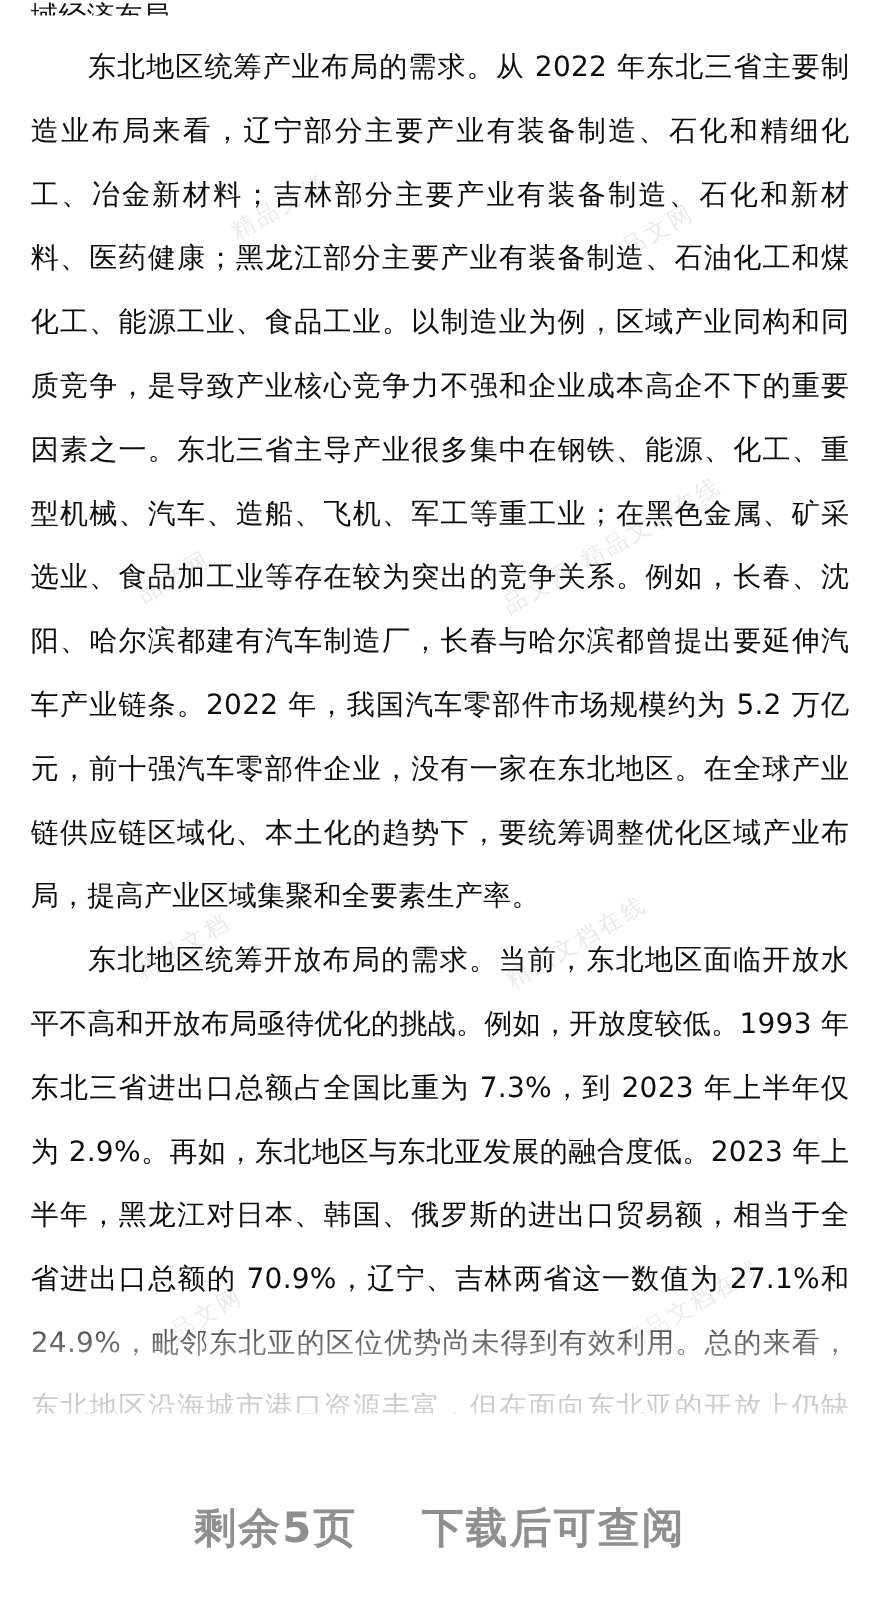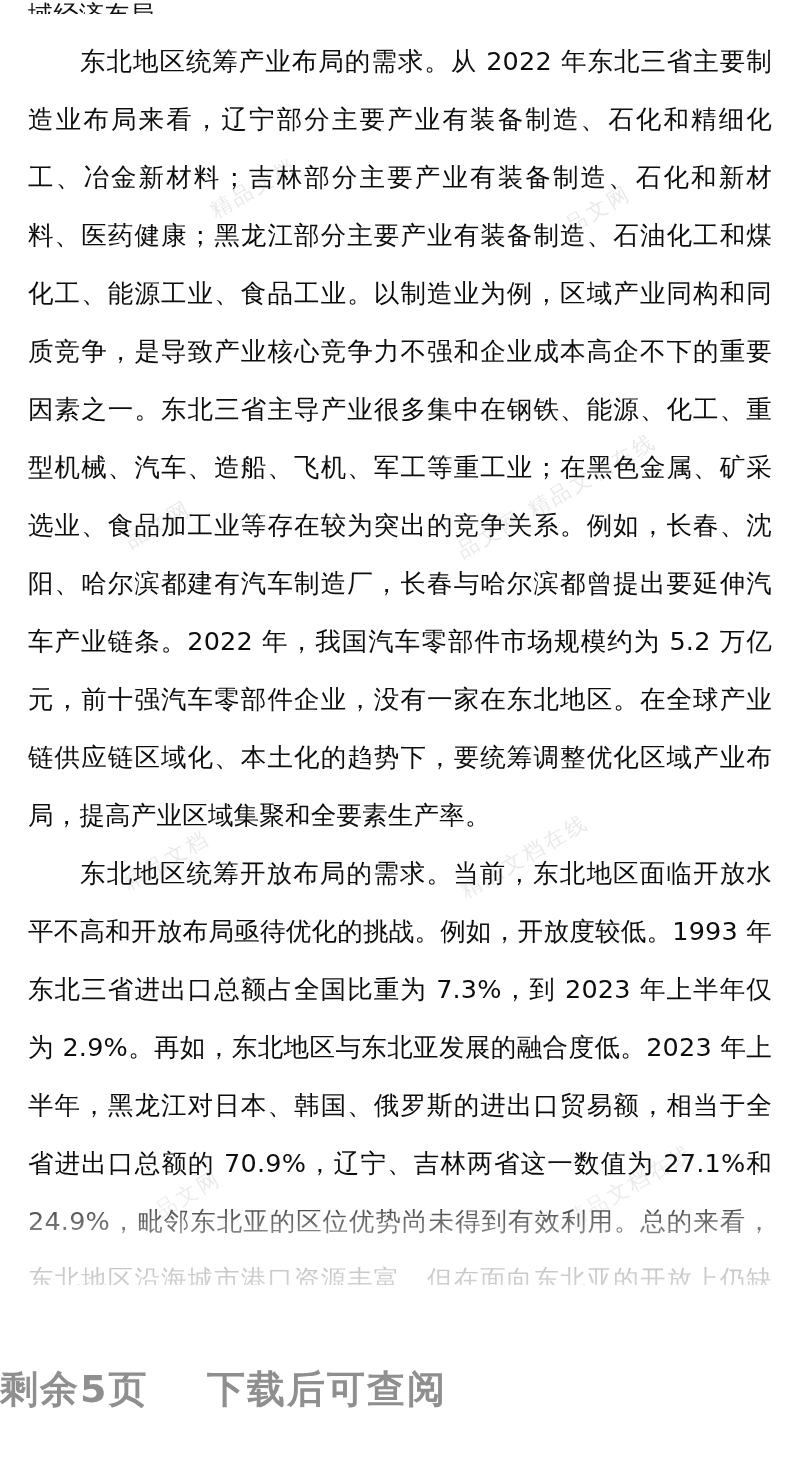--- a/index.html
+++ b/index.html
@@ -95,21 +95,21 @@
     width: 800px;
     height: 167px;
     background: #ffffff;
   }
 
   .footer-cta {
     position: absolute;
     left: 0;
     top: 64px;
     width: 800px;
-    text-align: left;
+    text-align: center;
     font-size: 38px;
     font-weight: 700;
     color: #8f8f8f;
     letter-spacing: 2px;
     font-family: "DejaVu Sans", sans-serif;
   }
   .footer-cta .gap { display: inline-block; width: 28px; }
 </style>
 </head>
 <body>

